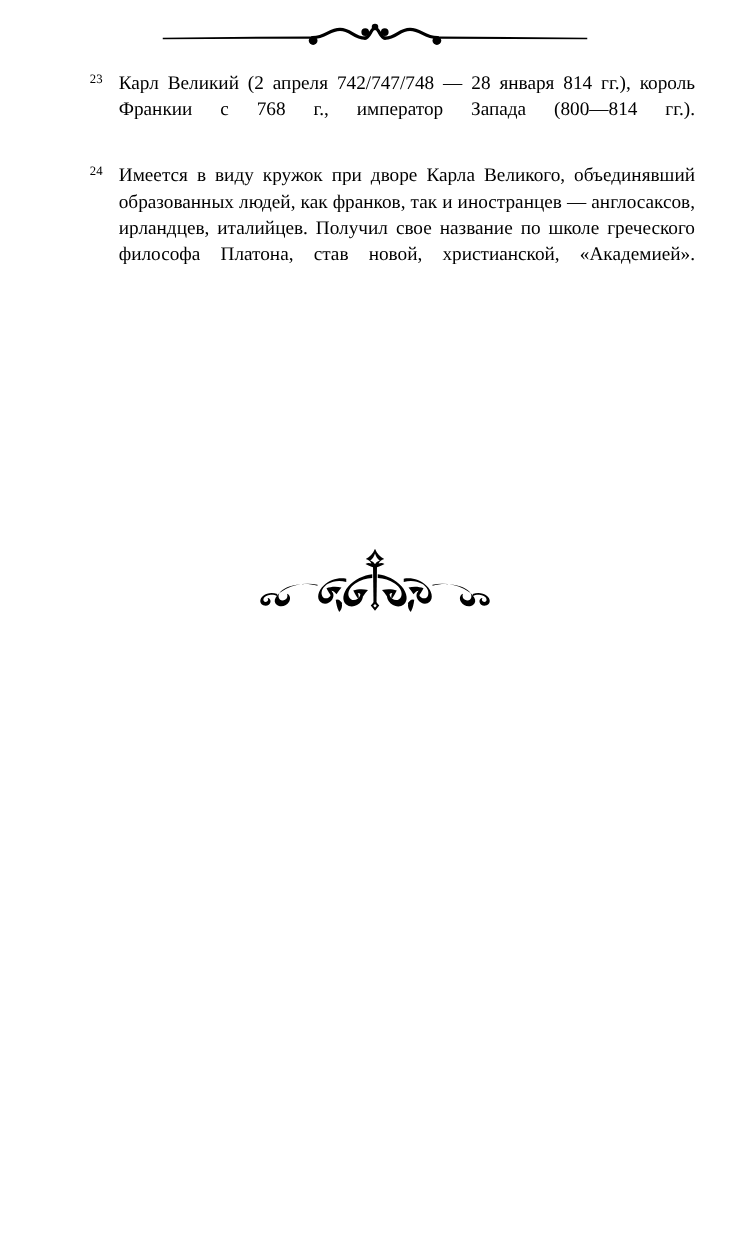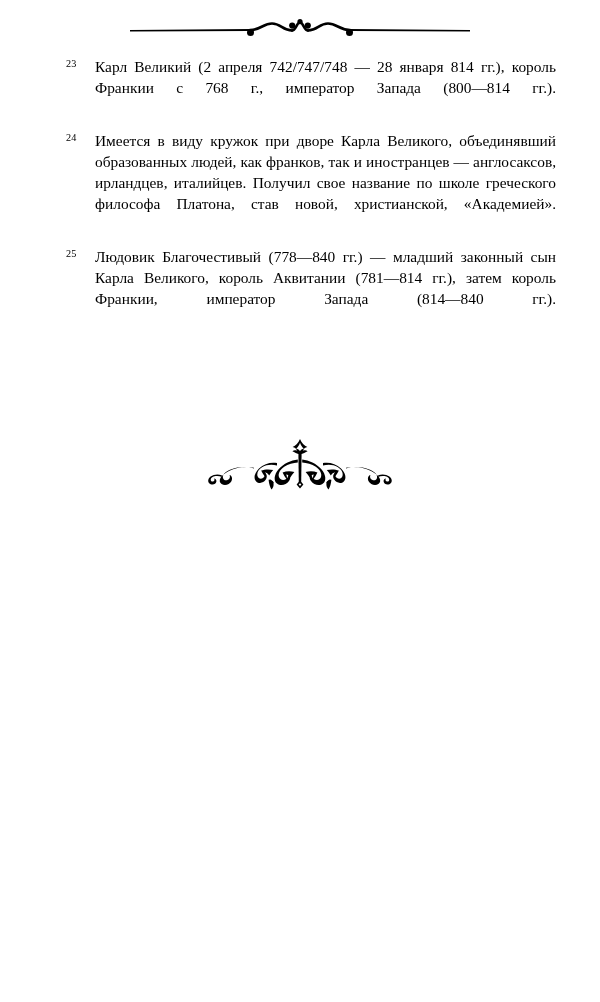--- a/index.html
+++ b/index.html
@@ -46,21 +46,21 @@
     text-align: justify;
     text-justify: inter-word;
     hyphens: manual;
   }
   .note:last-child { margin-bottom: 0; }
   .note-num {
     position: absolute;
     left: 0;
     top: 0;
     width: 22px;
-    text-align: left;
+    text-align: center;
     font-size: 10.2px;
     line-height: 16px;
     letter-spacing: 0.2px;
   }
   .note-body { display: block; }
   
   .note-body::after {
     content: "";
     display: inline-block;
     width: 100%;
@@ -113,24 +113,20 @@
     <div class="note">
       <span class="note-num">23</span>
       <span class="note-body">Карл Великий (2 апреля 742/747/748 — 28 января 814 гг.), король Франкии с 768 г., император Запада (800—814 гг.).</span>
     </div>
 
     <div class="note">
       <span class="note-num">24</span>
       <span class="note-body">Имеется в виду кружок при дворе Карла Великого, объединявший образованных людей, как франков, так и иностранцев — англосаксов, ирландцев, италийцев. Получил свое название по школе греческого философа Платона, став новой, христианской, «Академией».</span>
     </div>
 
-    <div class="note">
-      <span class="note-num">25</span>
-      <span class="note-body">Людовик Благочестивый (778—840 гг.) — младший законный сын Карла Великого, король Аквитании (781—814 гг.), затем король Франкии, император Запада (814—840 гг.).</span>
-    </div>
 
 
 
   </div>
 
   <div class="bottom-ornament">
     <svg width="190" height="56" viewBox="0 0 190 56" aria-hidden="true">
       <g fill="#000000" fill-rule="evenodd">
 
         <path d="M93.4 14 L96.6 14 L96.2 44 L93.8 44 Z"></path>

